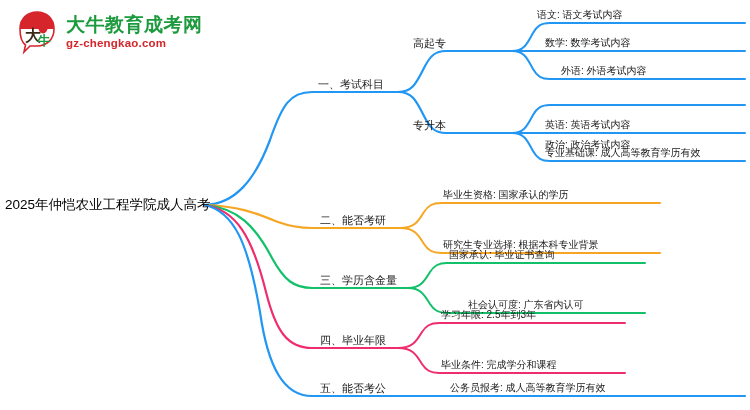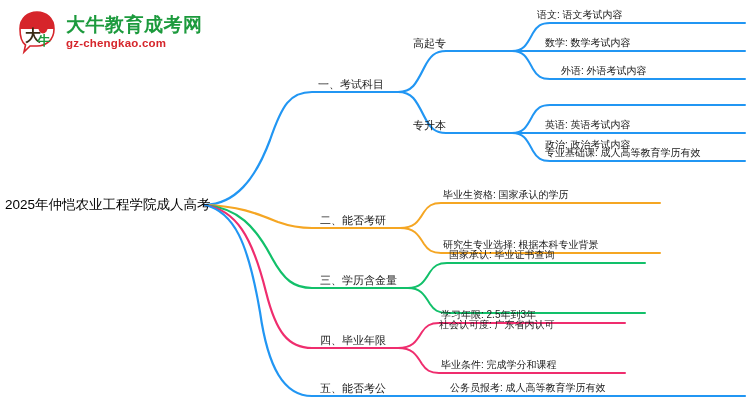--- a/index.html
+++ b/index.html
@@ -156,18 +156,18 @@
 <div class="node node-leaf" style="left:545px; top:71px;margin-left:16px;">外语: 外语考试内容</div>
 
 <div class="node node-leaf" style="left:545px; top:97px;margin-top:48px;">政治: 政治考试内容</div>
 <div class="node node-leaf" style="left:545px; top:125px;">英语: 英语考试内容</div>
 <div class="node node-leaf" style="left:545px; top:153px;">专业基础课: 成人高等教育学历有效</div>
 
 <div class="node node-leaf" style="left:443px; top:195px;">毕业生资格: 国家承认的学历</div>
 <div class="node node-leaf" style="left:443px; top:245px;">研究生专业选择: 根据本科专业背景</div>
 
 <div class="node node-leaf" style="left:449px; top:255px;">国家承认: 毕业证书查询</div>
-<div class="node node-leaf" style="left:439px; top:305px;margin-top:20px;">社会认可度: 广东省内认可</div>
+<div class="node node-leaf" style="left:468px; top:305px;">社会认可度: 广东省内认可</div>
 
 <div class="node node-leaf" style="left:441px; top:315px;">学习年限: 2.5年到3年</div>
 <div class="node node-leaf" style="left:441px; top:365px;">毕业条件: 完成学分和课程</div>
 
 <div class="node node-leaf" style="left:450px; top:388px;">公务员报考: 成人高等教育学历有效</div>
 
 </body></html>

